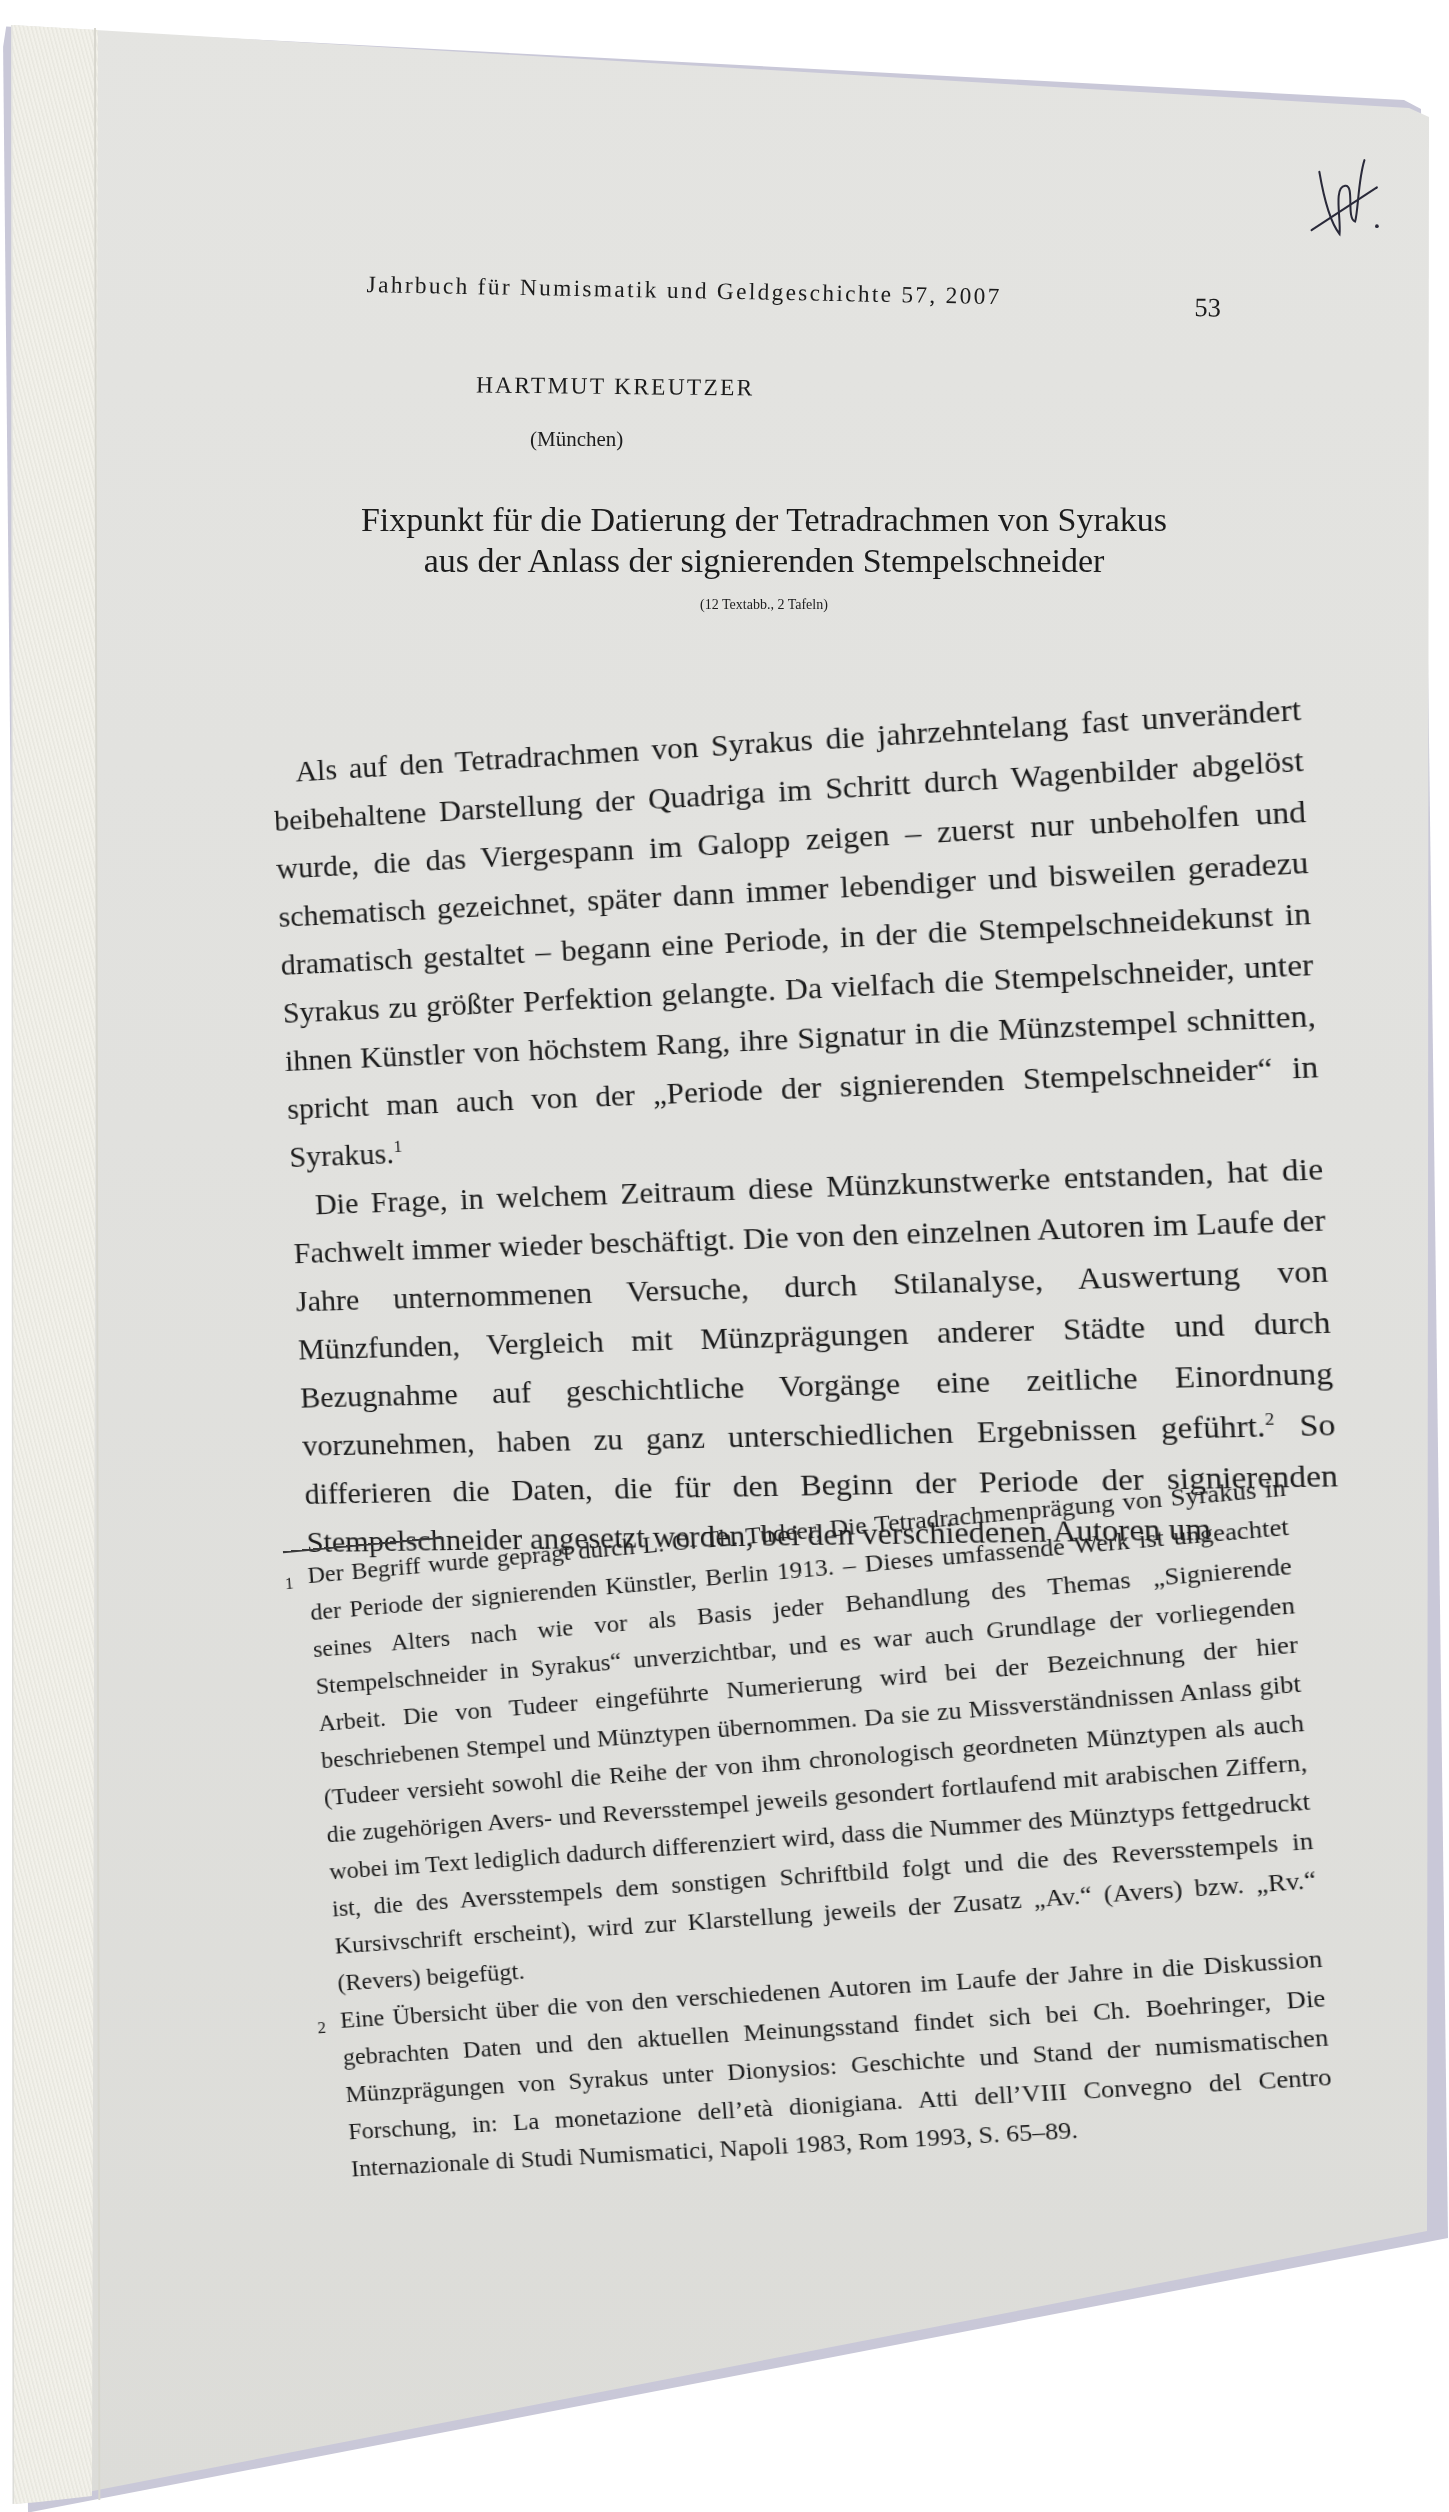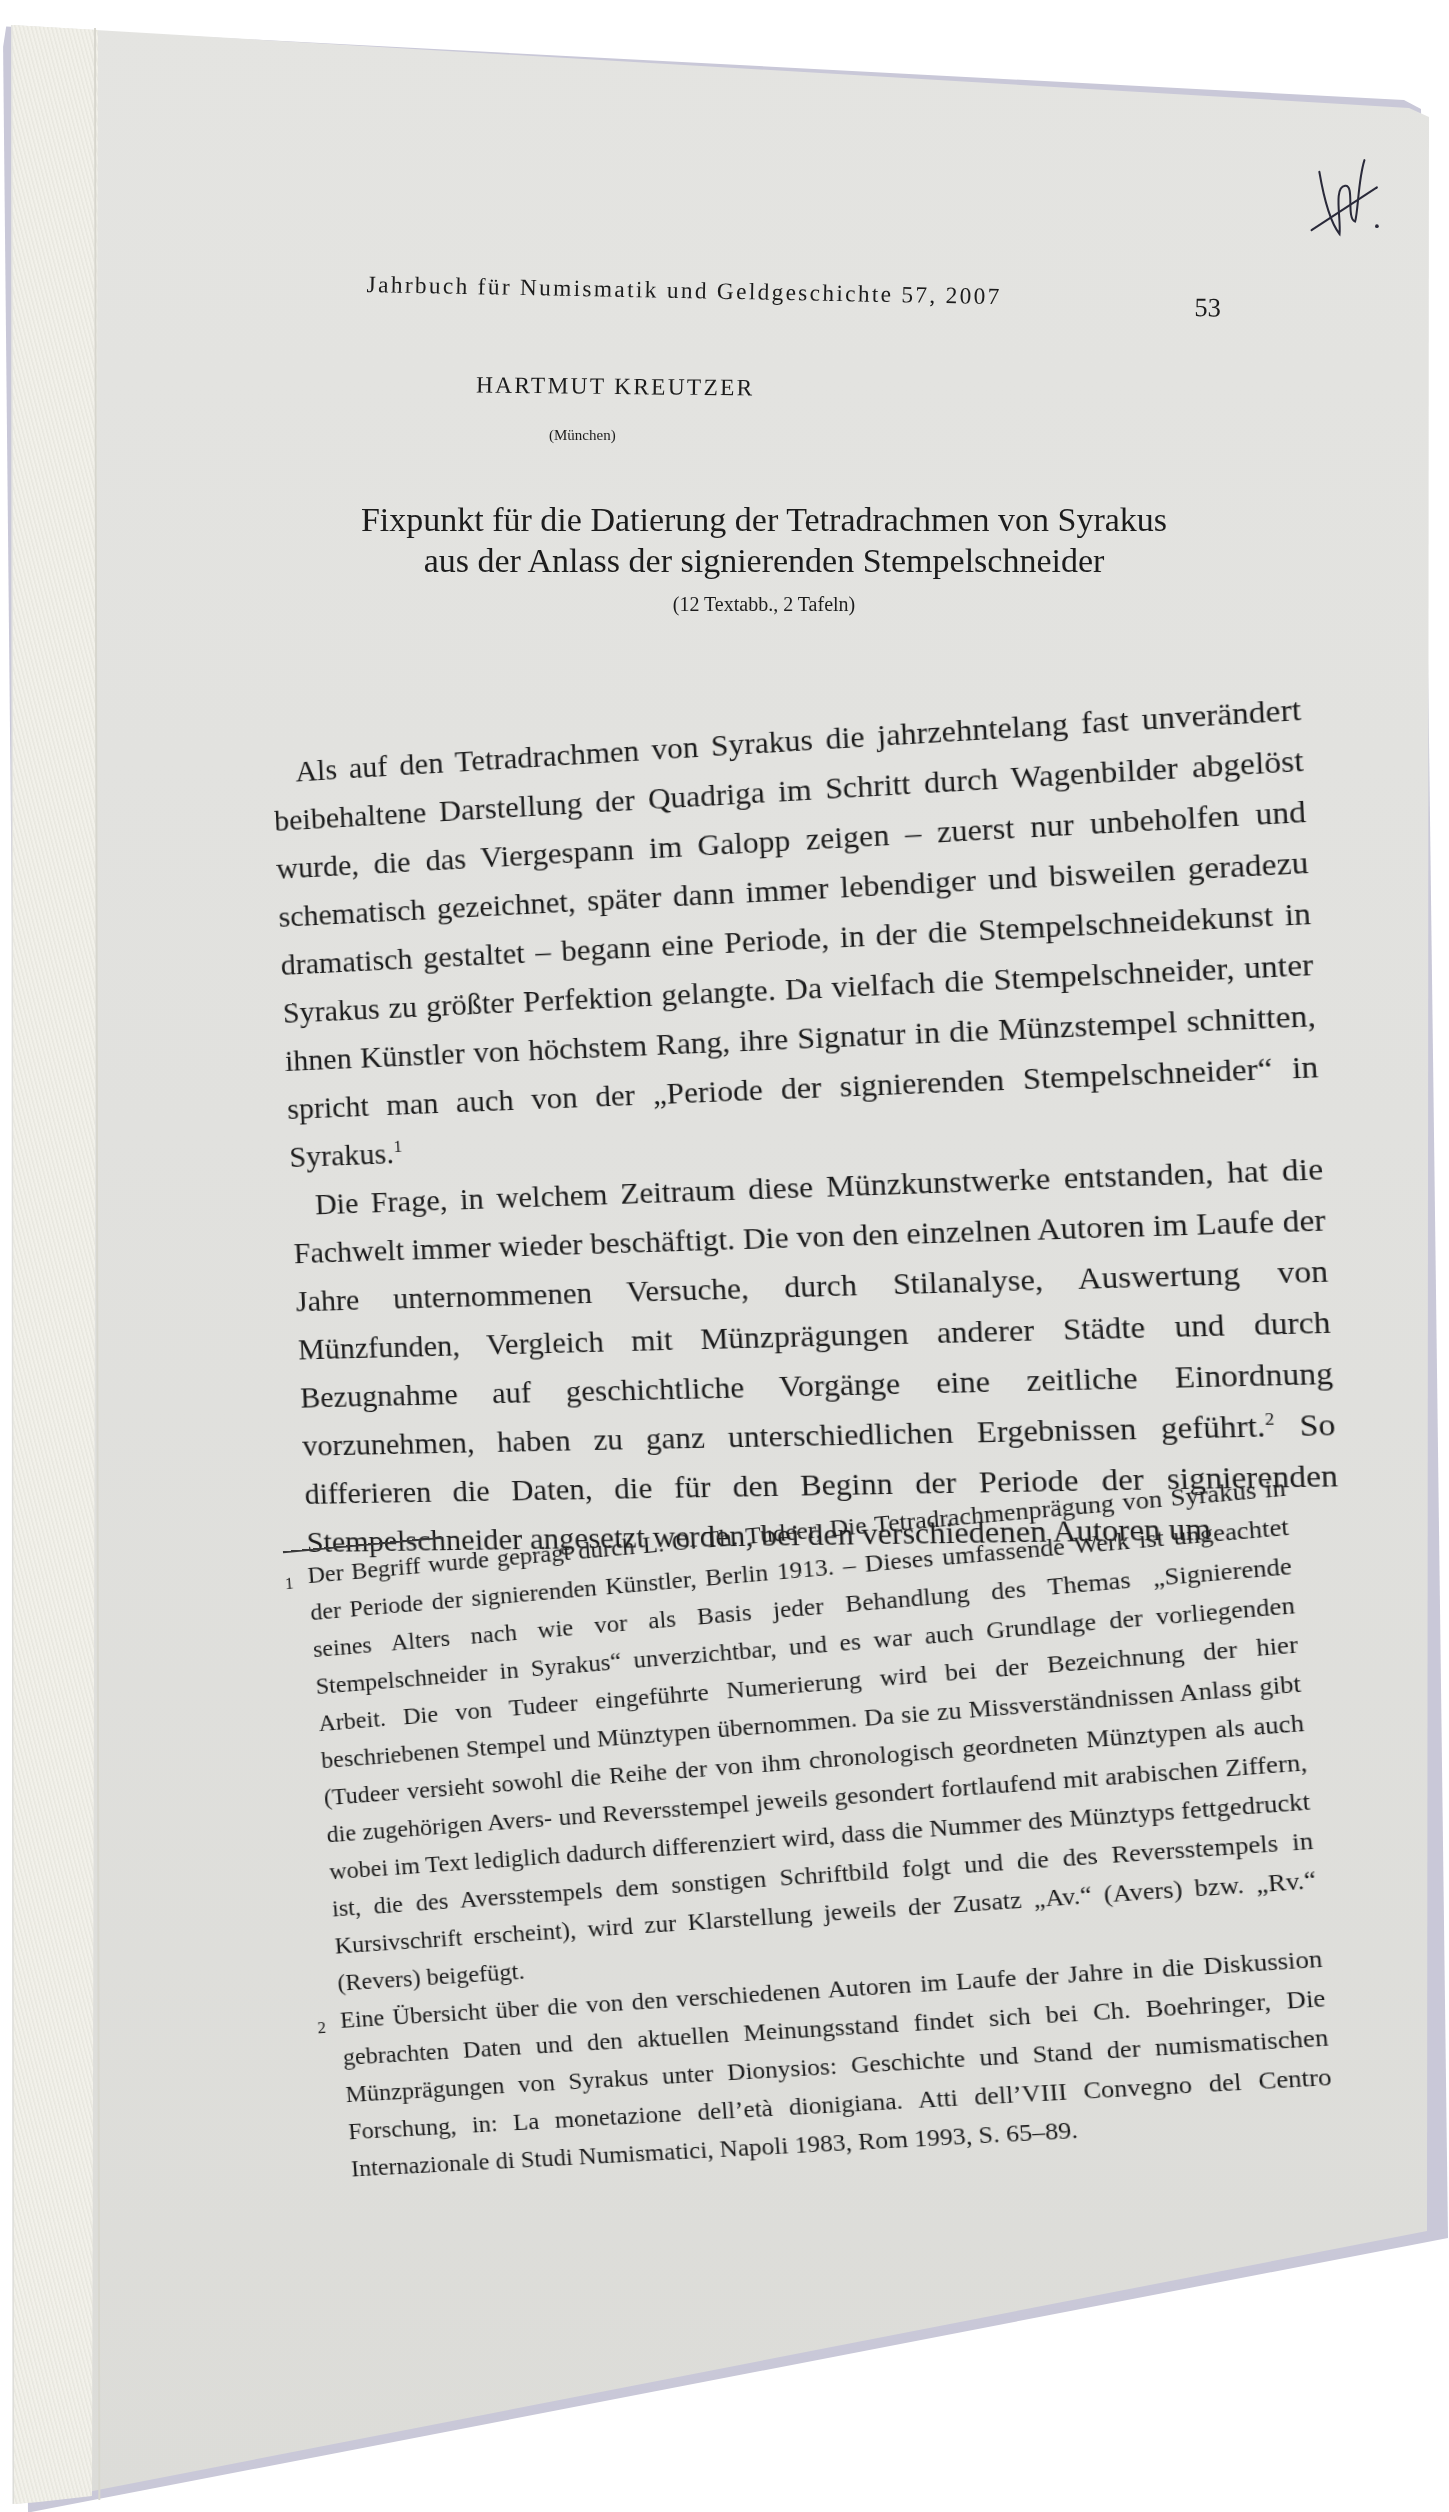--- a/index.html
+++ b/index.html
@@ -32,27 +32,27 @@
     position: absolute; left: 367px; top: 271px; width: 889px;
     font-size: 23.4px; letter-spacing: 2.3px; white-space: nowrap;
     transform: rotate(1.1deg); transform-origin: left top;
   }
   .running-head .page-no { position: absolute; left: 828px; top: 4.7px; letter-spacing: 0; font-size: 26.5px; }
 
   .author {
     position: absolute; left: 476px; top: 373px; font-size: 23.4px; letter-spacing: 2.3px;
     transform: rotate(0.6deg);
   }
-  .affil { position: absolute; left: 530px; top: 427px; font-size: 15px; margin-left: 19px; }
+  .affil { position: absolute; left: 530px; top: 427px; font-size: 21px; }
 
   .title-block {
     position: absolute; left: 257px; top: 499px; width: 1014px; text-align: center;
     font-size: 34px; line-height: 41px;
   }
-  .title-block .subtitle-note { font-size: 20px; line-height: 47px; }
+  .title-block .subtitle-note { font-size: 14px; line-height: 47px; }
 
   .body-text {
     position: absolute; left: 271px; top: 749px; width: 975px;
     font-size: 30px; line-height: 48px; text-align: justify;
     transform: perspective(1716px) rotateY(-6deg) rotate(-3.6deg) skewX(-1deg);
     transform-origin: left top;
   }
   .body-text p { margin: 0; text-indent: 23.4px; }
   .body-text sup { font-size: 17px; vertical-align: 11px; line-height: 0; }
 

